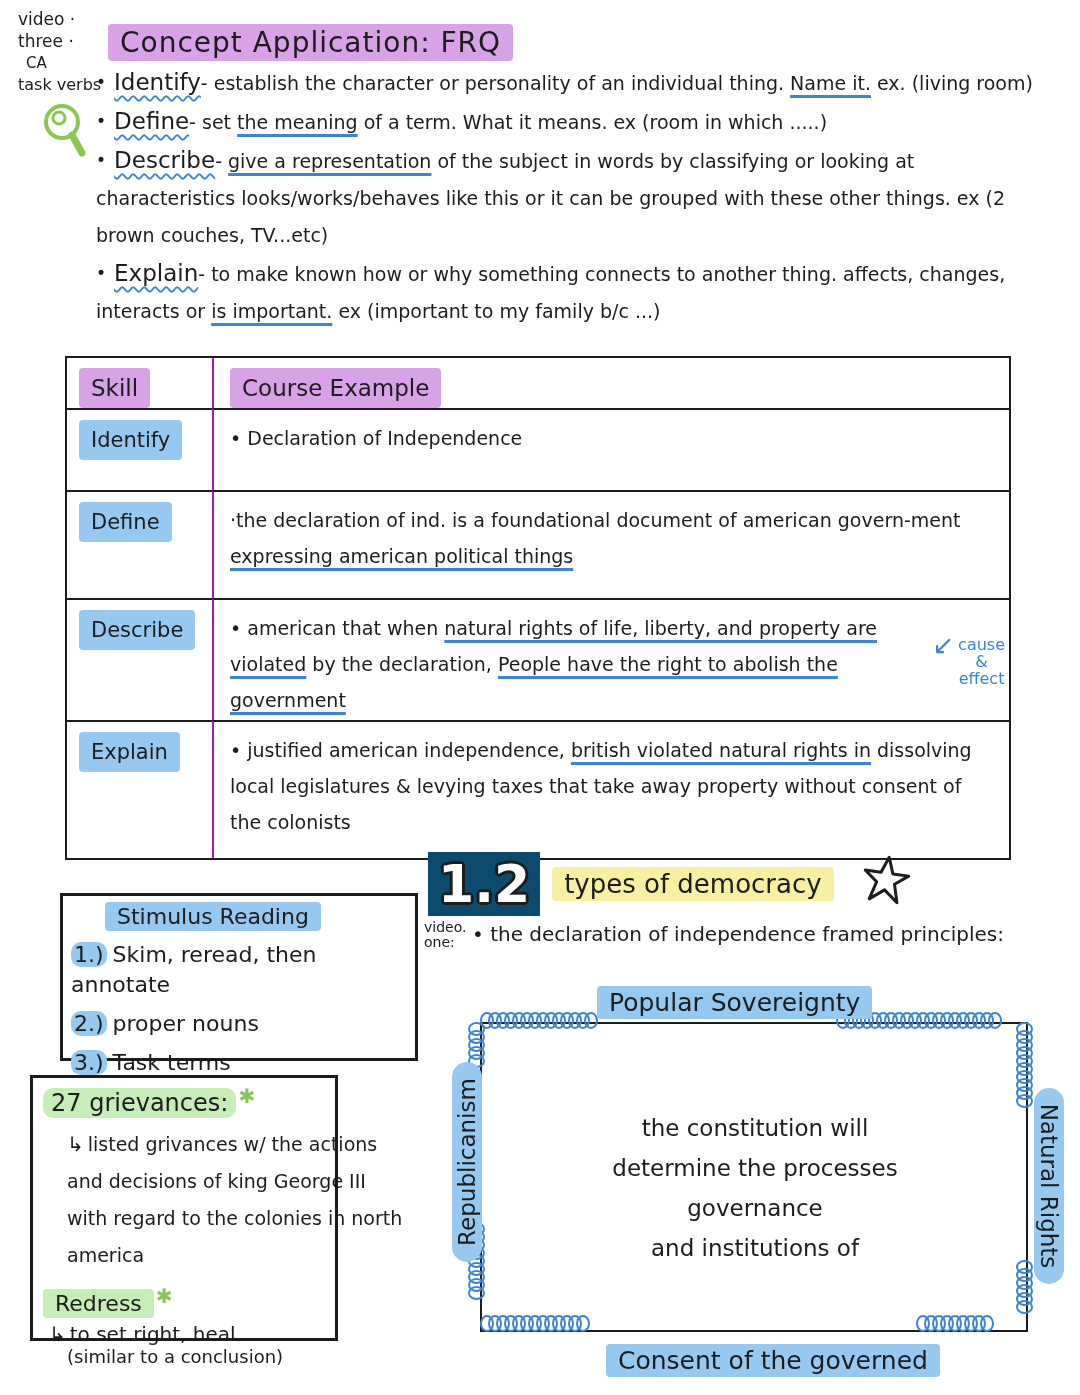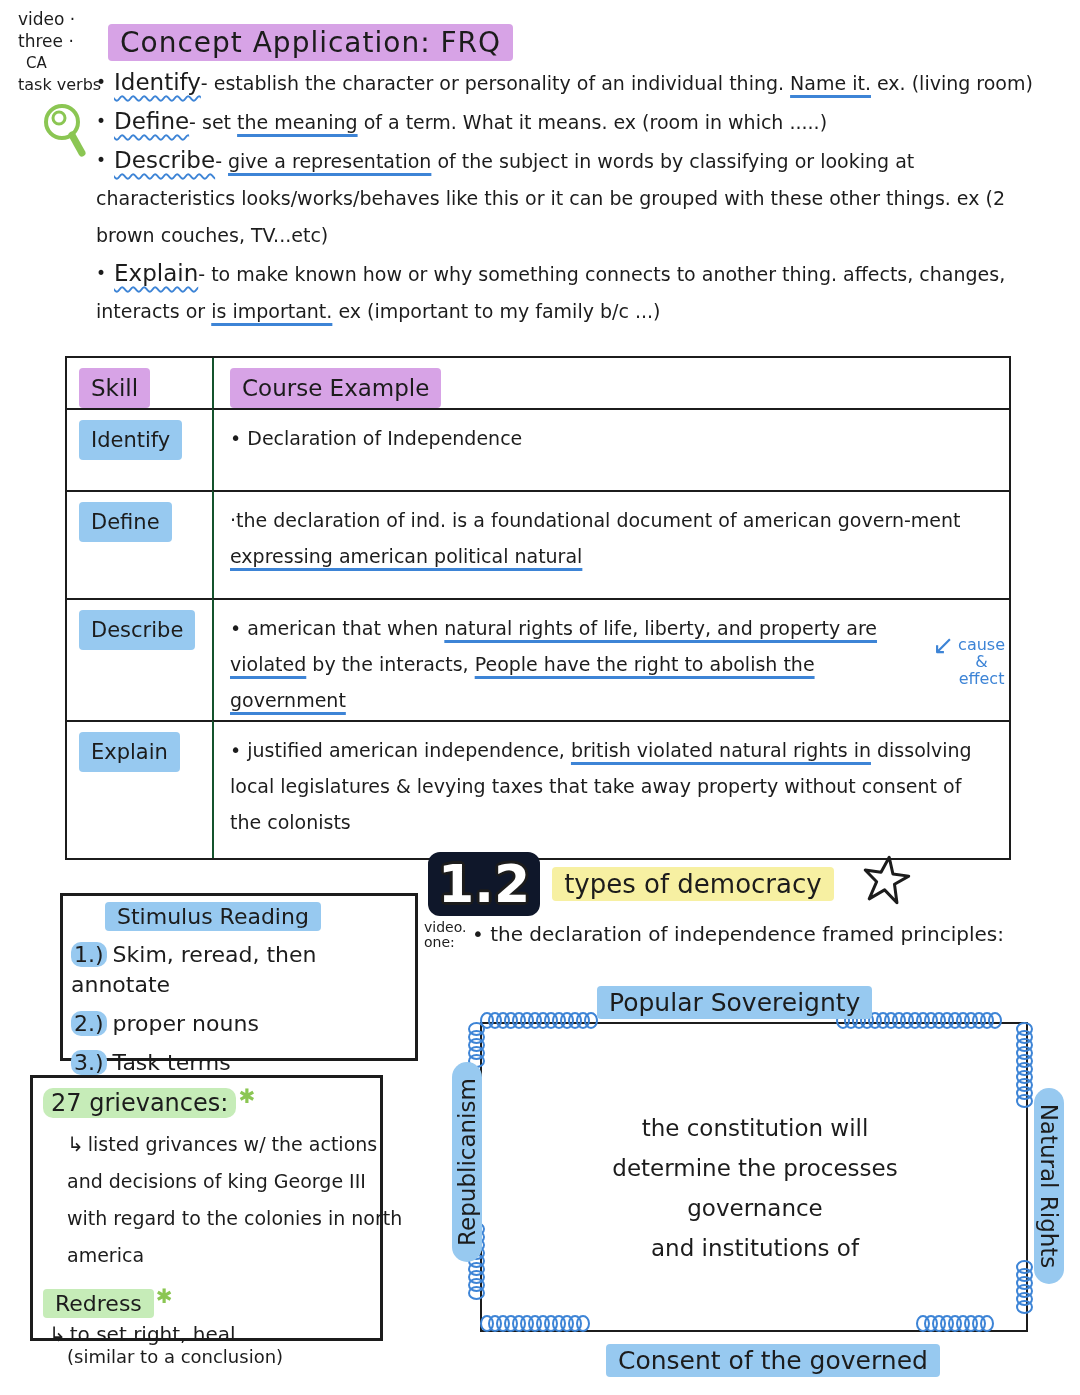--- a/index.html
+++ b/index.html
@@ -32,56 +32,56 @@
   .tv-term { font-size:23px; }
 
   
   .skill-table {
     position:absolute; left:65px; top:356px; width:946px;
     display:grid; grid-template-columns:145px 1fr;
     grid-template-rows:50px 82px 108px 122px 138px;
     border:2.5px solid #1c1c1c;
   }
   .tcell { padding:10px 12px 0 12px; font-size:19px; line-height:36px; }
-  .tcell.c2 { border-left:2px solid #14532d; padding-left:16px; }
+  .tcell.c2 { border-left:2px solid #a21caf; padding-left:16px; }
   .tcell.bt { border-top:2px solid #1c1c1c; }
   .tcell .hl { font-size:21px; }
   .th .hl { font-size:23px; }
   .describe-cell { position:relative; padding-right:120px; }
   .cause-effect {
     position:absolute; right:4px; top:36px; display:flex; align-items:flex-start;
     color:#3d84d6; font-size:16px; line-height:17px; text-align:center;
   }
   .cause-effect .arrow { font-size:26px; line-height:26px; margin-right:4px; margin-top:-4px; }
 
   
   .demo-head { position:absolute; left:428px; top:852px; display:flex; align-items:center; gap:12px; }
   .bubble-num {
-    font-size:52px; font-weight:bold; color:#ffffff; background:#0f172a;
-    border-radius:12px; padding:2px 10px;
+    font-size:52px; font-weight:bold; color:#ffffff; background:#0c4a6e;
+    border-radius:0; padding:2px 10px;
     text-shadow:-2px -2px 0 #1c1c1c, 2px -2px 0 #1c1c1c, -2px 2px 0 #1c1c1c, 2px 2px 0 #1c1c1c,
                 -3px 0 0 #1c1c1c, 3px 0 0 #1c1c1c, 0 -3px 0 #1c1c1c, 0 3px 0 #1c1c1c;
   }
   .demo-heading { font-size:26px; }
   .star-icon { margin-left:16px; margin-top:-4px; }
   .video-one { position:absolute; left:424px; top:920px; font-size:14px; line-height:15px; }
   .demo-bullet { position:absolute; left:472px; top:922px; font-size:20px; width:560px; }
 
   
   .stimulus-box {
     position:absolute; left:60px; top:893px; width:358px; height:168px;
     border:3px solid #1c1c1c; padding:6px 8px;
   }
   .stimulus-title { margin-left:34px; font-size:22px; }
   .stim-item { font-size:22px; line-height:30px; margin-top:9px; }
   .num-pill { background:#97c9f0; border-radius:10px; padding:0 3px; margin-right:6px; }
 
   
   .grievances-box {
-    position:absolute; left:30px; top:1075px; width:353px; height:266px;
+    position:absolute; left:30px; top:1075px; width:308px; height:266px;
     border:3px solid #1c1c1c; padding:6px 10px;
   }
   .griev-heading { font-size:24px; }
   .griev-heading .hl-green { padding:1px 8px; border-radius:10px; }
   .asterisk { color:#8bc653; font-size:20px; vertical-align:8px; margin-left:2px; }
   .griev-def { margin:8px 0 0 24px; font-size:19px; line-height:37px; width:345px; }
   .elbow { font-size:20px; margin-right:4px; }
   .redress-heading { margin-top:10px; font-size:22px; }
   .redress-def { margin:4px 0 0 6px; font-size:20px; }
   .redress-note { margin-left:24px; font-size:18px; }
@@ -150,25 +150,25 @@
   </div>
 
   <div class="skill-table">
     <div class="tcell th"><span class="hl hl-purple">Skill</span></div>
     <div class="tcell th c2"><span class="hl hl-purple">Course Example</span></div>
 
     <div class="tcell bt"><span class="hl hl-blue">Identify</span></div>
     <div class="tcell bt c2"><span>• Declaration of Independence</span></div>
 
     <div class="tcell bt"><span class="hl hl-blue">Define</span></div>
-    <div class="tcell bt c2"><span>·the declaration of ind. is a foundational document of american govern-ment </span><span class="u">expressing american political natural</span></div>
+    <div class="tcell bt c2"><span>·the declaration of ind. is a foundational document of american govern-ment </span><span class="u">expressing american political things</span></div>
 
     <div class="tcell bt"><span class="hl hl-blue">Describe</span></div>
     <div class="tcell bt c2 describe-cell">
-      <span>• american that when </span><span class="u">natural rights of life, liberty, and property are violated</span><span> by the interacts, </span><span class="u">People have the right to abolish the government</span>
+      <span>• american that when </span><span class="u">natural rights of life, liberty, and property are violated</span><span> by the declaration, </span><span class="u">People have the right to abolish the government</span>
       <div class="cause-effect">
         <span class="arrow">↙</span>
         <span>
           <span>cause</span><br>
           <span>&amp;</span><br>
           <span>effect</span>
         </span>
       </div>
     </div>
 

